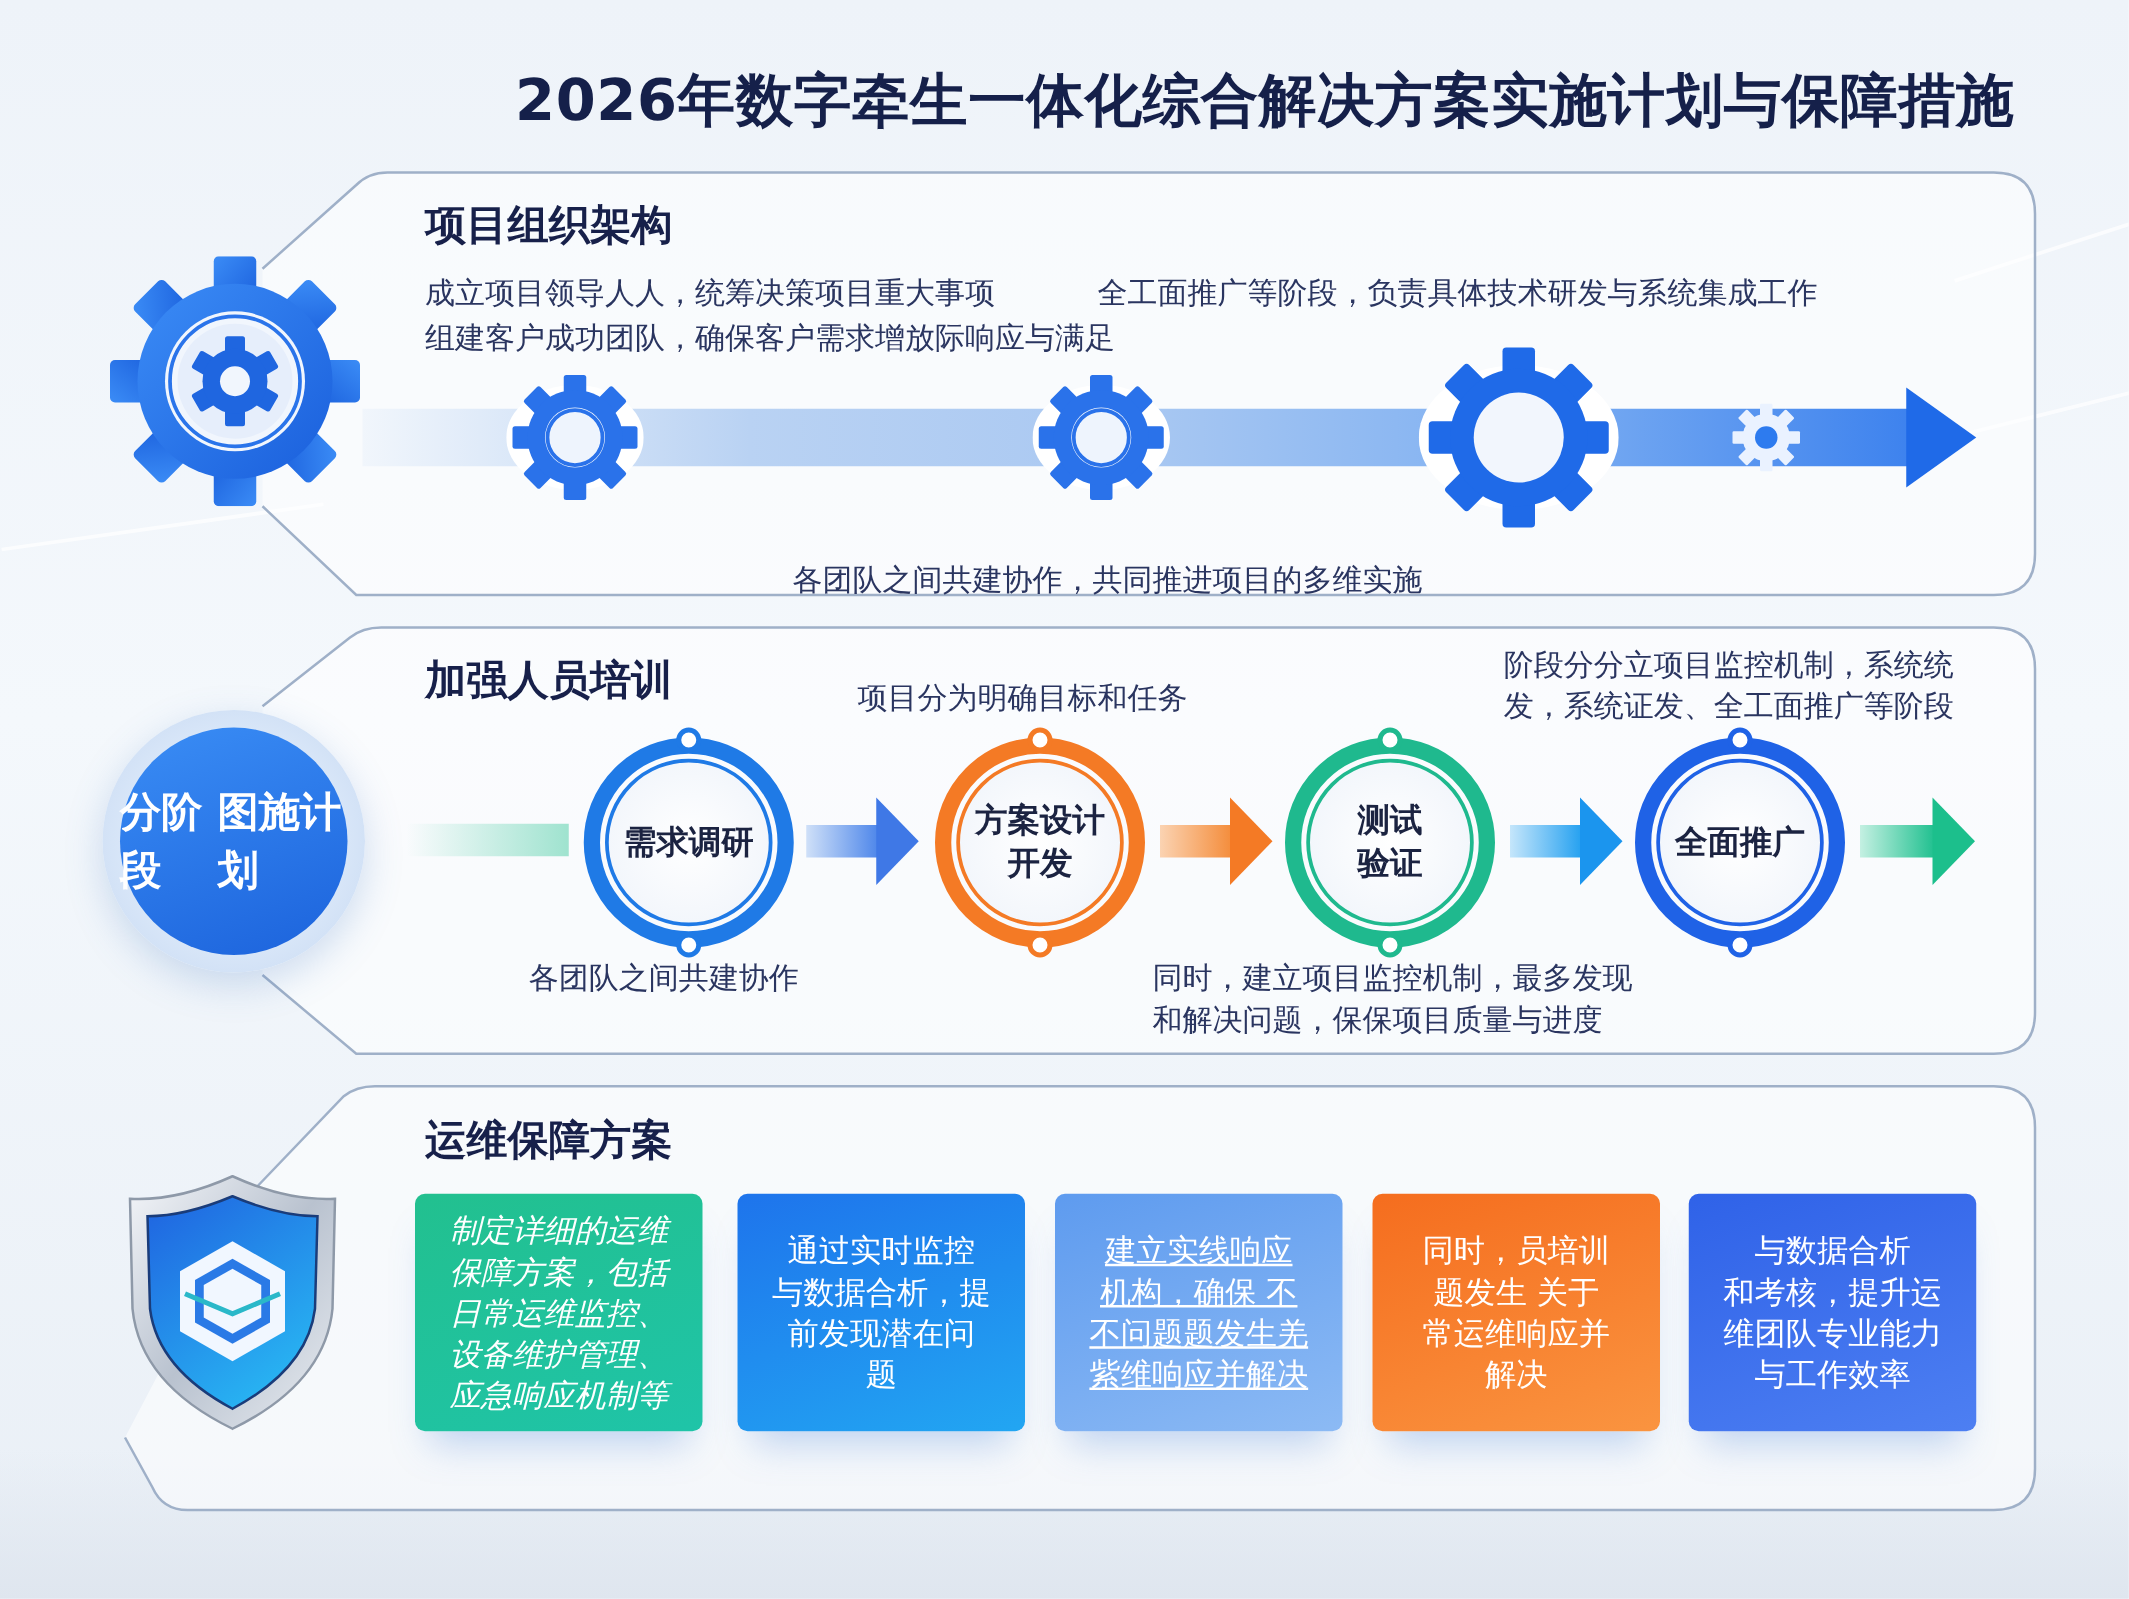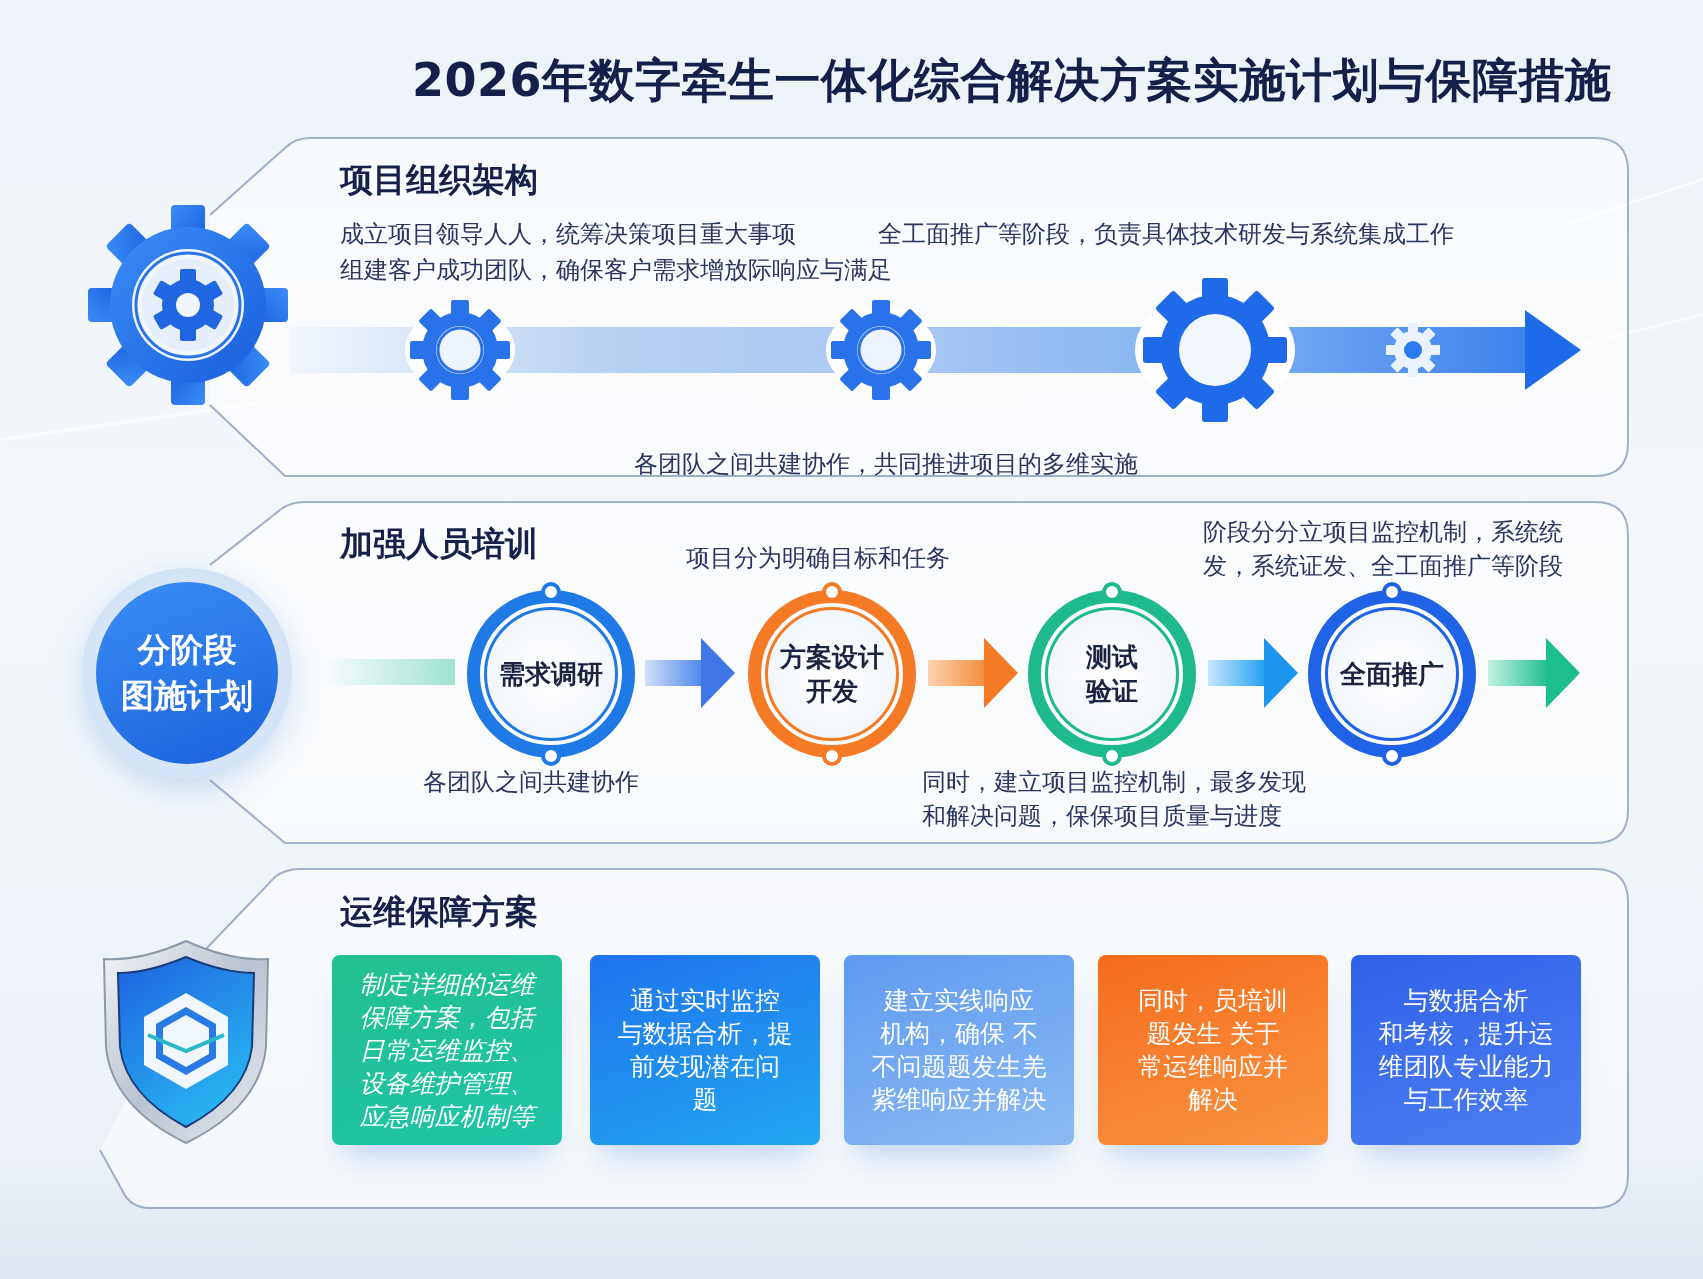--- a/index.html
+++ b/index.html
@@ -39,21 +39,21 @@
 
     
     .phase-hub {
       position: absolute; left: 82px; top: 568px; width: 210px; height: 210px; border-radius: 50%;
       background: radial-gradient(circle at 50% 50%, #d8e6f8 60%, #c4d7f1 100%);
       box-shadow: 0 10px 30px rgba(80,130,200,0.25);
     }
     .phase-hub-inner {
       position: absolute; left: 14px; top: 14px; width: 182px; height: 182px; border-radius: 50%;
       background: linear-gradient(160deg, #3a8df5 0%, #1c63dc 100%);
-      display: flex; flex-direction: column; align-items: center; justify-content: center;
+      display: flex; flex-direction: row; align-items: center; justify-content: center;
       color: #fff; font-size: 33px; font-weight: bold; line-height: 46px;
     }
     .stage {
       position: absolute; width: 168px; height: 168px; border-radius: 50%;
       display: flex; align-items: center; justify-content: center;
     }
     .stage .ring-outer { position: absolute; inset: 0; border-radius: 50%; border: 13px solid; }
     .stage .ring-inner { position: absolute; inset: 17px; border-radius: 50%; border: 3px solid; background: radial-gradient(circle, #ffffff 0%, #eef3fa 100%); }
     .stage .knob { position: absolute; left: 74px; width: 20px; height: 20px; border-radius: 50%; background: #fff; border: 4px solid; }
     .stage .knob.top { top: -8px; }
@@ -305,21 +305,21 @@
 日常运维监控、
 设备维护管理、
 应急响应机制等</span>
 </div>
 <div class="card" style="left:590px;background:linear-gradient(160deg,#1e74ec,#22a6f2);">
   <span>通过实时监控
 与数据合析，提
 前发现潜在问
 题</span>
 </div>
-<div class="card" style="left:844px;background:linear-gradient(160deg,#5e9bef,#8cbaf4);">
+<div class="card" style="left:844px;background:linear-gradient(160deg,#5e9bef,#8cbaf4);text-decoration:underline;">
   <span>建立实线响应
 机构，确保 不
 不问题题发生羌
 紫维响应并解决</span>
 </div>
 <div class="card" style="left:1098px;background:linear-gradient(160deg,#f56d1e,#fa9440);">
   <span>同时，员培训
 题发生 关于
 常运维响应并
 解决</span>

